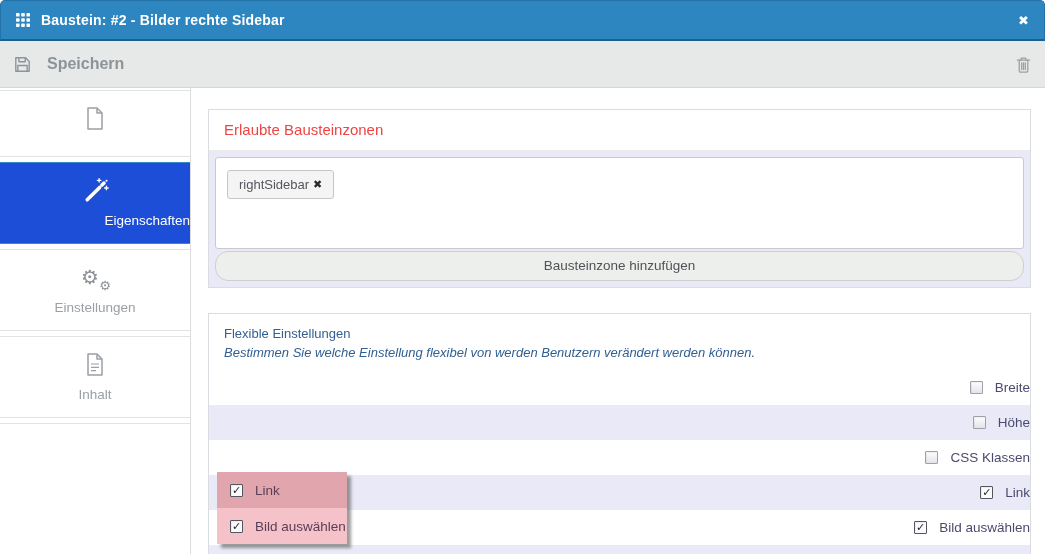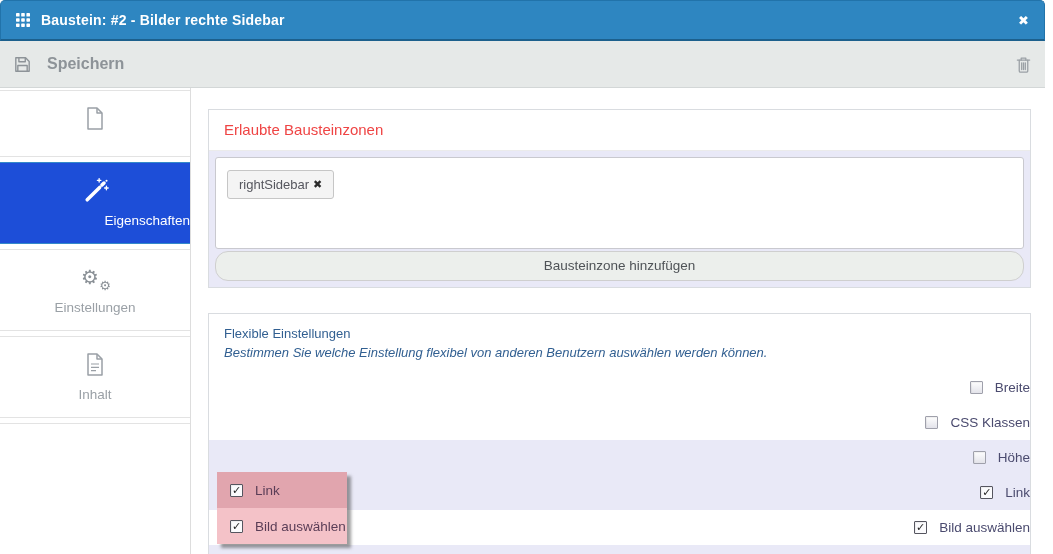--- a/index.html
+++ b/index.html
@@ -207,38 +207,38 @@
               <span class="tag-x">✖</span>
             </span>
           </div>
           <div class="add-btn">Bausteinzone hinzufügen</div>
         </div>
       </div>
 
       <div class="panel">
         <div class="flex-h">
           <div class="flex-title">Flexible Einstellungen</div>
-          <div class="flex-sub">Bestimmen Sie welche Einstellung flexibel von anderen Benutzern auswählen werden können.</div>
+          <div class="flex-sub">Bestimmen Sie welche Einstellung flexibel von werden Benutzern verändert werden können.</div>
         </div>
 
         <div class="rows">
 
           <div class="opt-row">
             <span class="cb"></span>
             <span>Breite</span>
           </div>
 
+          <div class="opt-row alt">
+            <span class="cb"></span>
+            <span>Höhe</span>
+          </div>
+
           <div class="opt-row">
             <span class="cb"></span>
             <span>CSS Klassen</span>
-          </div>
-
-          <div class="opt-row alt">
-            <span class="cb"></span>
-            <span>Höhe</span>
           </div>
 
           <div class="opt-row alt">
             <span class="cb checked">
                 <span>✓</span>
               </span>
             <span>Link</span>
           </div>
 
           <div class="opt-row">

